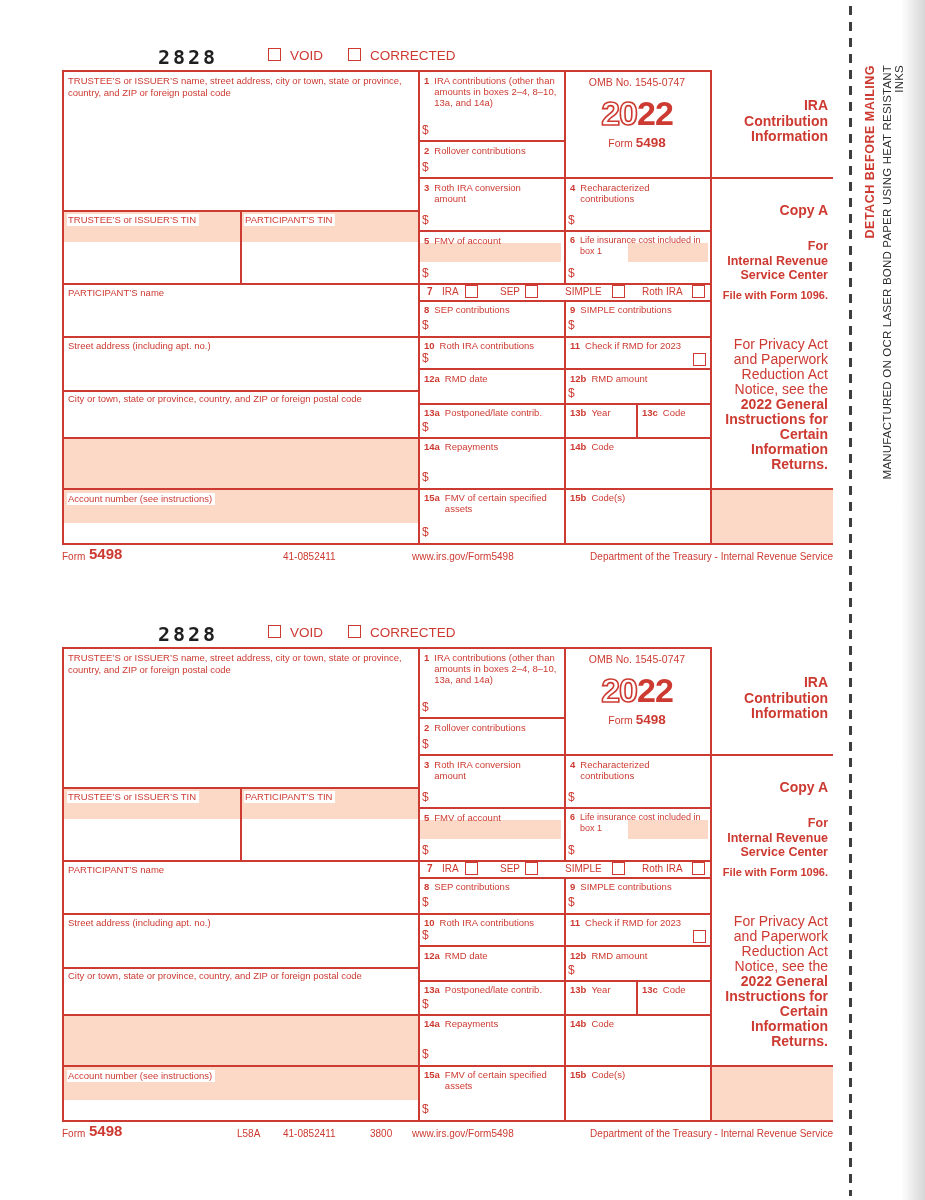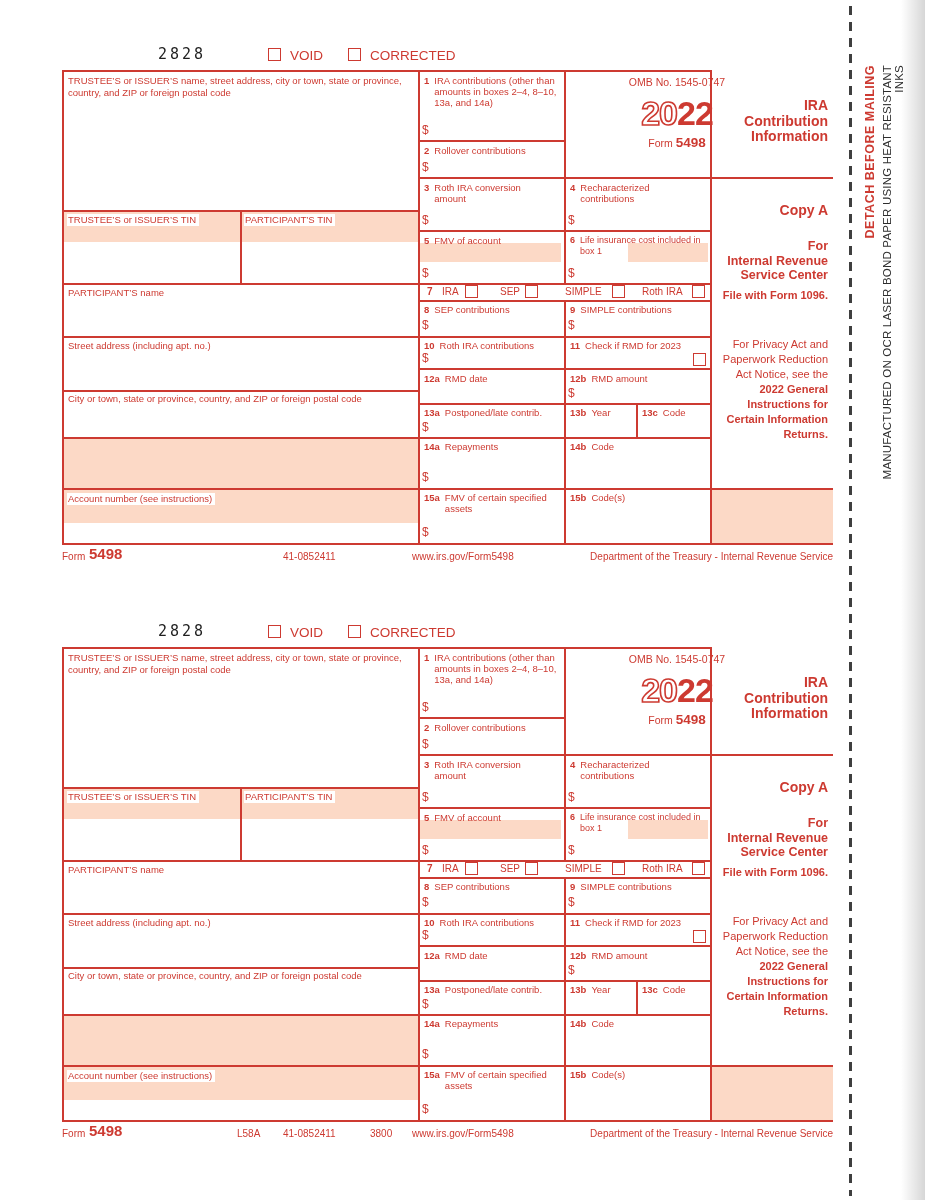--- a/index.html
+++ b/index.html
@@ -9,55 +9,55 @@
   }
   html,body{margin:0;padding:0;background:#ffffff;}
   .sheet{
     position:relative;width:925px;height:1200px;background:#ffffff;
     overflow:hidden;font-family:"Liberation Sans",sans-serif;color:var(--red);
   }
   
   .form-copy{position:absolute;left:62px;width:771px;height:520px;}
   .ctrl-row{position:absolute;top:0;left:0;width:771px;height:25px;}
   .ctrl-num{position:absolute;left:96px;top:0;font-family:"DejaVu Sans Mono",monospace;
-    font-weight:400;font-size:15px;letter-spacing:3px;color:var(--ink);}
+    font-weight:700;font-size:20px;letter-spacing:3px;color:var(--ink);}
   .void-cb{position:absolute;left:206px;top:3px;}
   .void-lb{position:absolute;left:228px;top:3px;font-size:13.5px;}
   .corr-cb{position:absolute;left:286px;top:3px;}
   .corr-lb{position:absolute;left:308px;top:3px;font-size:13.5px;}
   .cb{width:13px;height:13px;border:1.7px solid var(--red);background:#fff;display:inline-block;box-sizing:border-box;}
   .grid{position:absolute;top:25px;left:0;width:771px;height:473px;}
   .vl,.hl{position:absolute;background:var(--red);}
   .vl{width:2px;}
   .hl{height:2px;}
   .pink{position:absolute;background:var(--pink);}
   .lbl{position:absolute;font-size:9.5px;line-height:11.5px;color:var(--red);}
   .chip{background:#fff;padding:0 3px 1px 1px;display:inline;}
   .bx{position:absolute;display:flex;font-size:9.5px;line-height:11px;color:var(--red);}
   .bx .bn{font-weight:bold;margin-right:5px;flex:none;}
   .dollar{position:absolute;font-size:12px;font-weight:normal;color:var(--red);}
   .r7{position:absolute;font-size:10px;color:var(--red);}
   .r7b{position:absolute;}
   
-  .omb-col{position:absolute;left:502px;top:0;width:146px;height:107px;text-align:center;padding-left:40px;}
+  .omb-col{position:absolute;left:502px;top:0;width:146px;height:107px;text-align:center;}
   .omb-lb{margin-top:6px;font-size:10.5px;}
   .year{margin-top:7px;font-size:34px;font-weight:bold;letter-spacing:-1px;line-height:36px;}
   .y20{color:#ffffff;-webkit-text-stroke:1.6px var(--red);text-stroke:1.6px var(--red);}
   .y22{color:var(--red);}
   .omb-form{margin-top:4px;font-size:10.5px;}
   .omb-form b{font-size:13.5px;}
   
   .title{position:absolute;left:650px;top:28px;width:116px;text-align:right;
     font-size:14px;font-weight:bold;line-height:15.5px;}
   
   .copy-col{position:absolute;left:652px;top:107px;width:114px;height:311px;text-align:right;}
   .copy-a{margin-top:25px;font-size:14px;font-weight:bold;}
   .recip{margin-top:21px;font-size:12.5px;font-weight:bold;line-height:14.5px;}
   .filew{margin-top:6px;font-size:11px;font-weight:bold;}
-  .privacy{margin-top:36px;font-size:11px;line-height:15px;}
+  .privacy{margin-top:36px;font-size:14px;line-height:15px;}
   .privacy .pb{font-weight:bold;}
   
   .footer{position:absolute;top:499px;left:0;width:771px;height:18px;font-size:10px;}
   .footer .fi{position:absolute;bottom:0;}
   .footer .fnum{font-size:15px;font-weight:bold;}
   
   .divider{position:absolute;top:565px;left:0;width:890px;text-align:center;
     font-size:14.5px;font-weight:bold;color:var(--red);letter-spacing:.3px;}
   
   .dash-line{position:absolute;left:849px;top:6px;width:3px;height:1190px;

